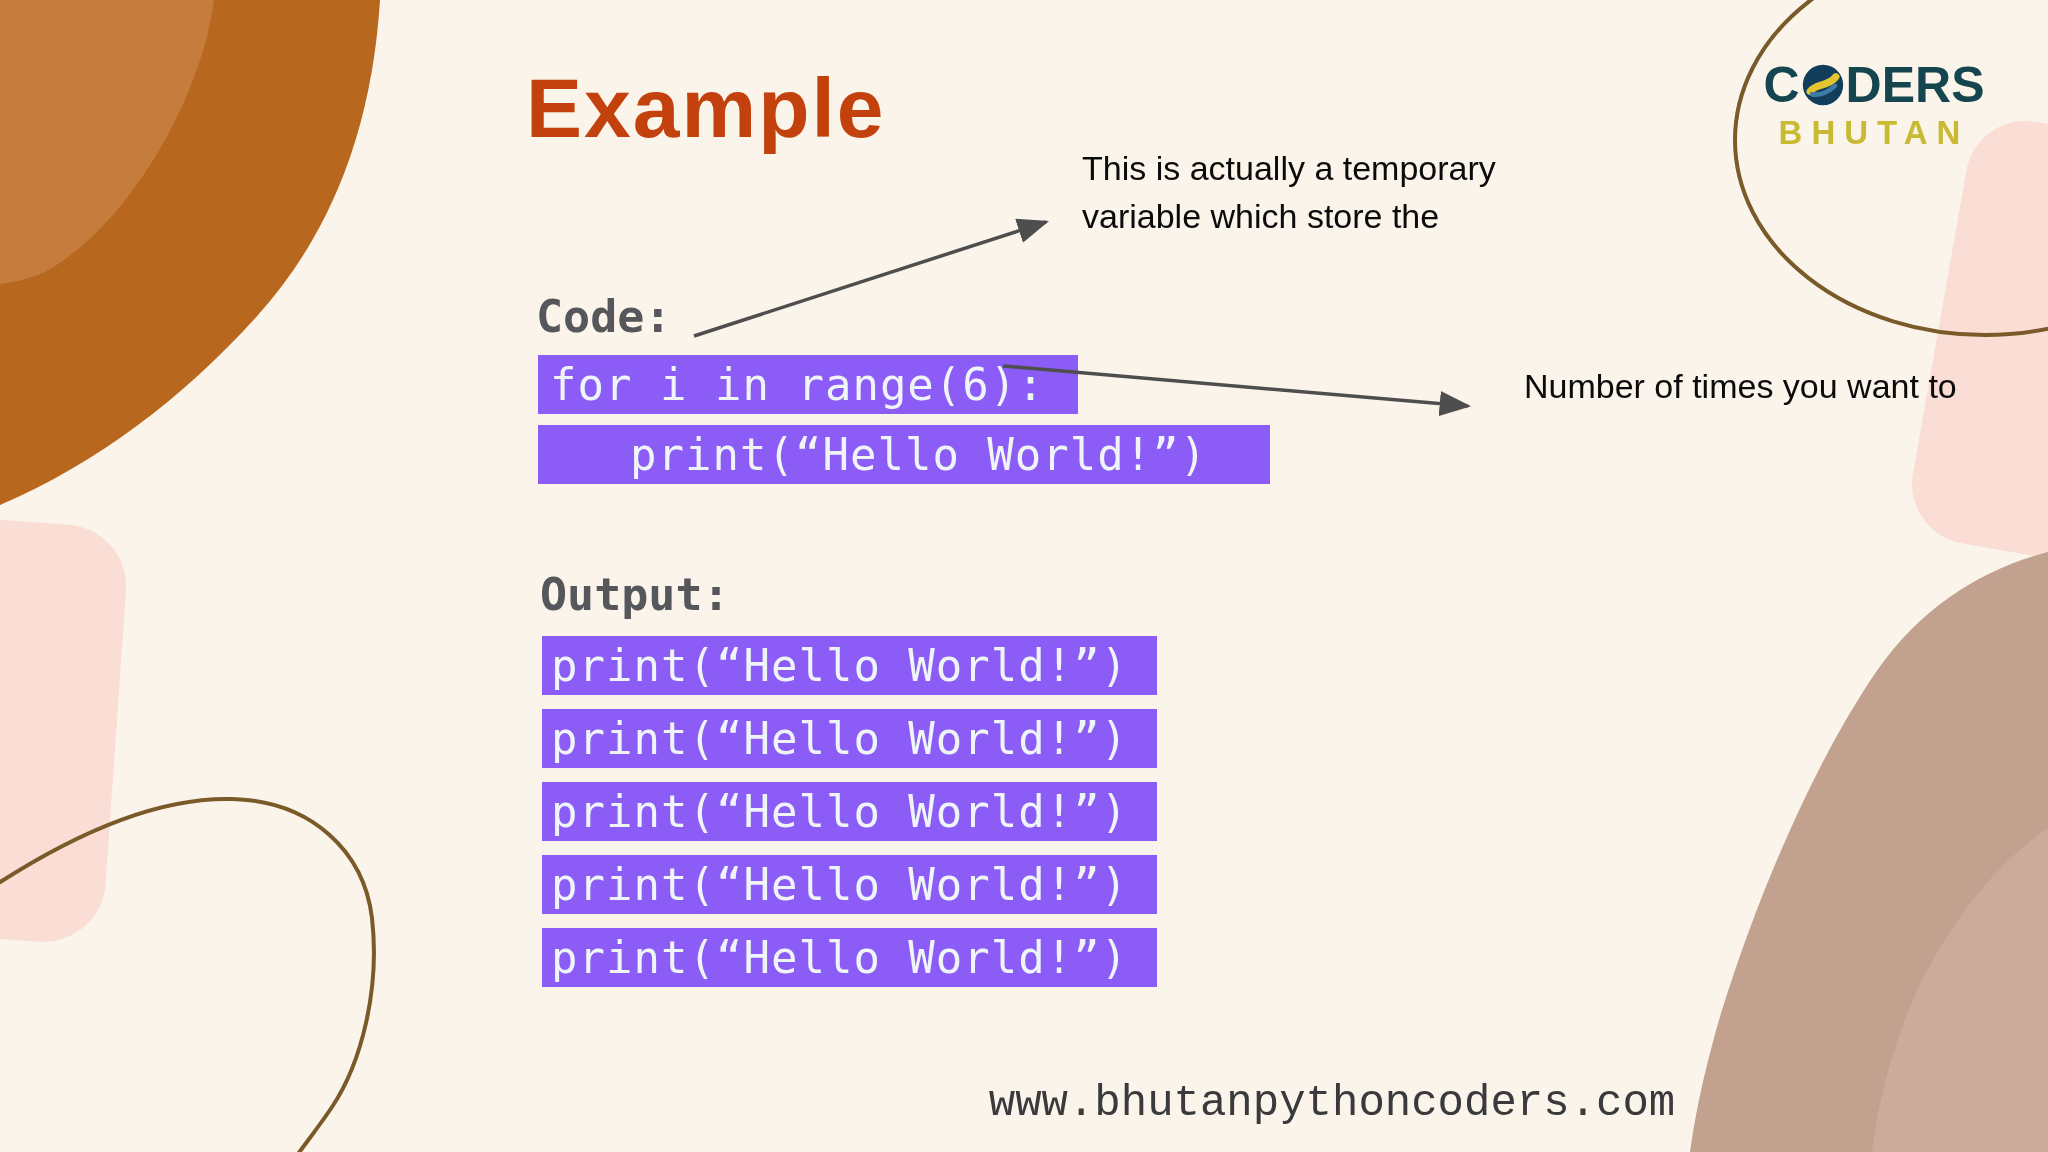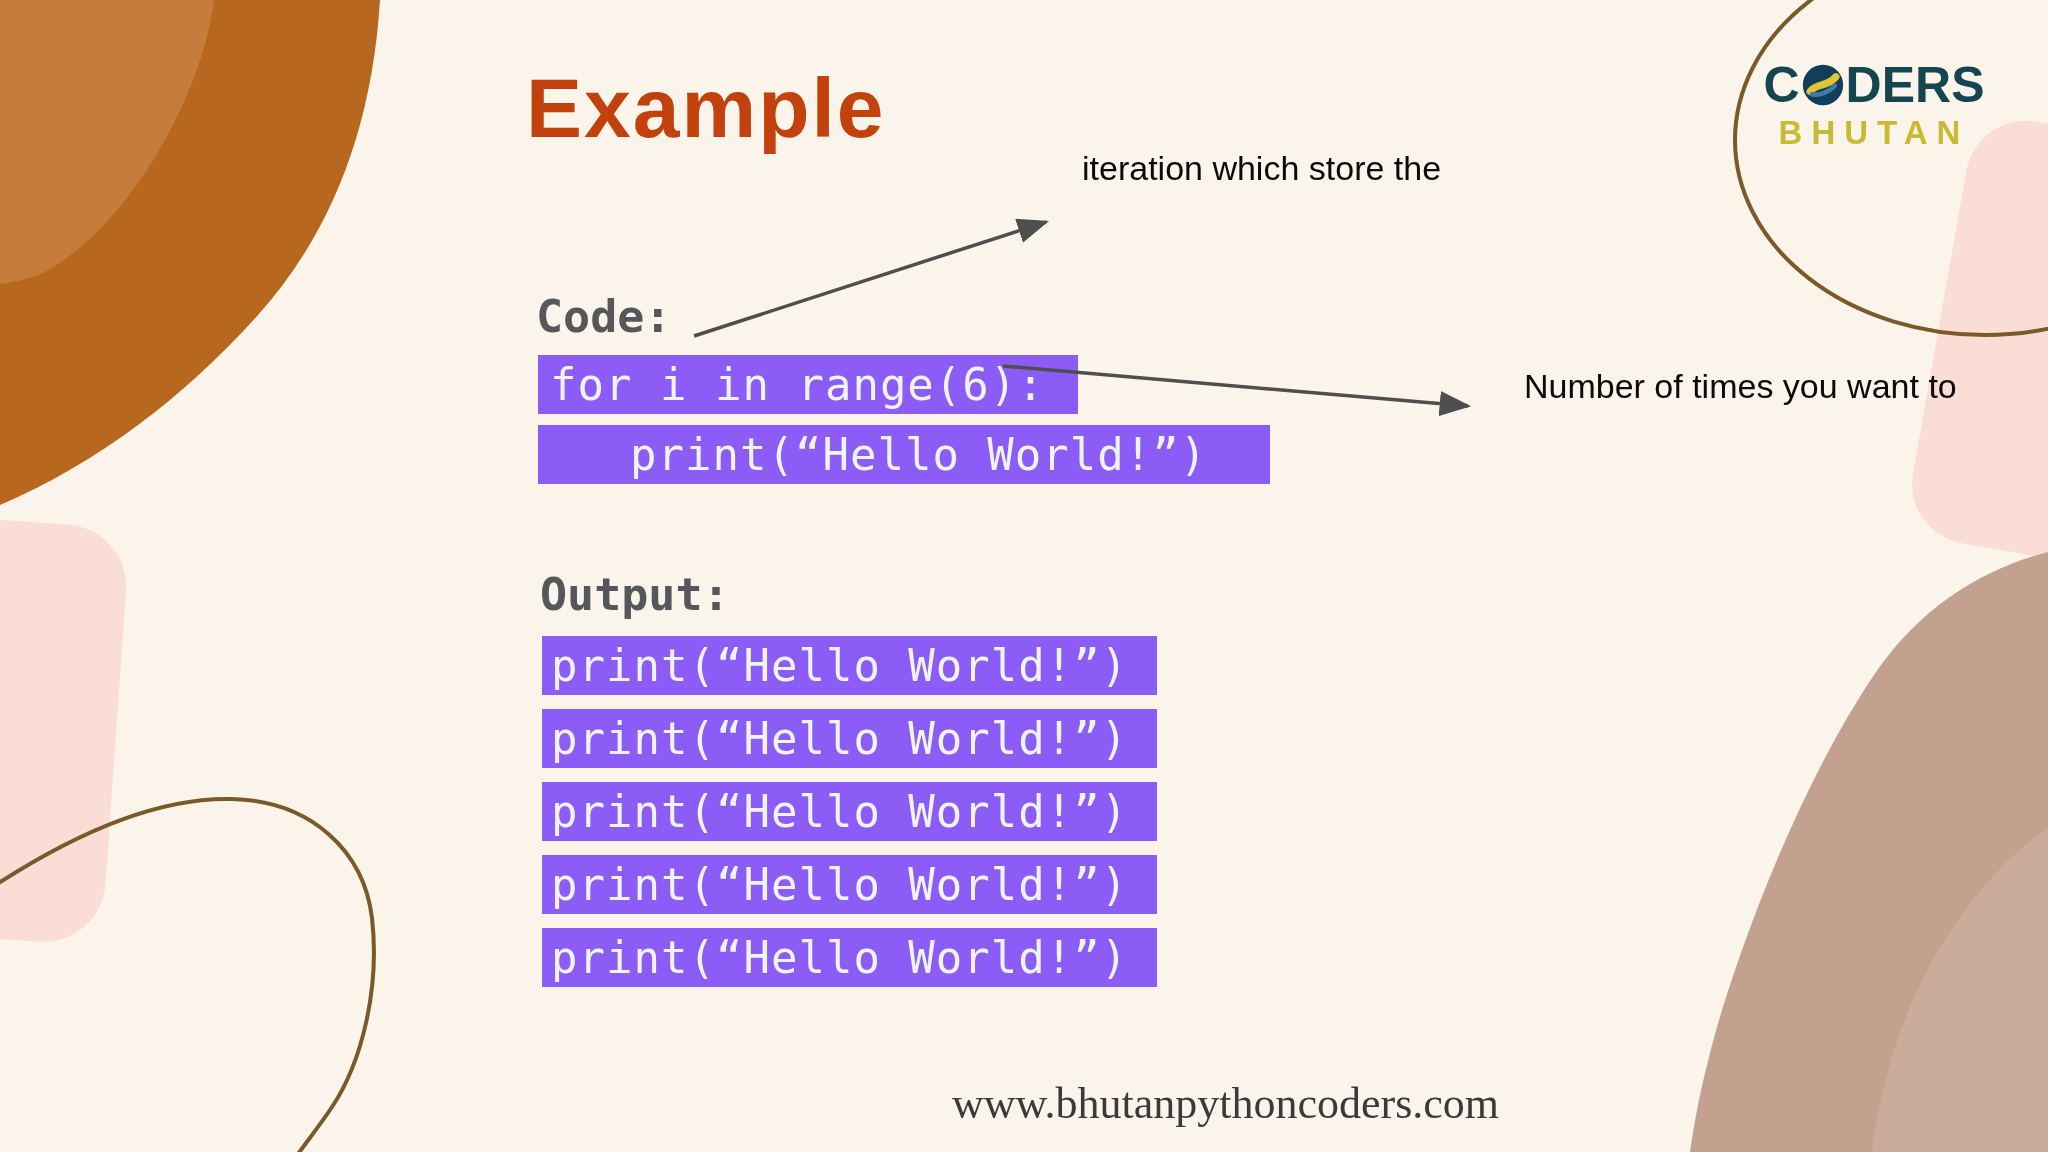--- a/index.html
+++ b/index.html
@@ -44,22 +44,22 @@
     background:#8b5cf6;color:#EFF4F8;
     font-family:"DejaVu Sans Mono","Liberation Mono",monospace;
     font-size:44px;letter-spacing:1px;line-height:59px;height:59px;
     white-space:pre;z-index:2;
   }
   .code-line1{left:538px;top:355px;width:540px;padding-left:12px;box-sizing:border-box;}
   .code-line2{left:538px;top:425px;width:732px;padding-left:92px;box-sizing:border-box;}
   .out-line{left:542px;width:615px;padding-left:9px;box-sizing:border-box;}
 
   .footer{
-    left:952px;top:1078px;width:760px;text-align:left;
-    font-family:Liberation Serif, serif;
+    left:952px;top:1078px;width:760px;text-align:center;
+    font-family:Liberation Mono, monospace;
     font-size:44px;color:#3A3A3C;z-index:2;
   }
 </style>
 </head>
 <body>
 
 <svg class="layer z-deco" viewBox="0 0 2048 1152" aria-hidden="true">
   <path d="M0,0 L380,0 C372,130 330,235 258,315 C186,395 100,462 0,505 Z" fill="#B8681E"></path>
   <path d="M0,0 L214,0 C202,95 130,225 45,272 C30,279 14,282 0,284 Z" fill="#C57C3C"></path>
   <rect x="-70" y="522" width="186" height="418" rx="62" fill="#FADDD5" transform="rotate(4 23 731)"></rect>
@@ -79,21 +79,22 @@
       <circle cx="24" cy="24" r="22" fill="#123E5B"></circle>
       <path d="M10,31 C16,22 30,26 38,15" fill="none" stroke="#E3C531" stroke-width="8" stroke-linecap="round"></path>
       <path d="M12,34 C20,36 30,32 37,25" fill="none" stroke="#3E7CA8" stroke-width="5" stroke-linecap="round"></path>
     </svg>
     <span>DERS</span>
   </div>
   <div class="logo-row2">BHUTAN</div>
 </div>
 
 <div class="abs annotation ann-1">
-  <div>iteration which store the</div>
+  <div>This is actually a temporary</div>
+  <div>variable which store the</div>
 </div>
 
 <div class="abs annotation ann-2">
   <div>Number of times you want to</div>
 </div>
 
 <div class="abs mono-label code-label">Code:</div>
 <div class="abs code-block code-line1">for i in range(6):</div>
 <div class="abs code-block code-line2">print(“Hello World!”)</div>
 

